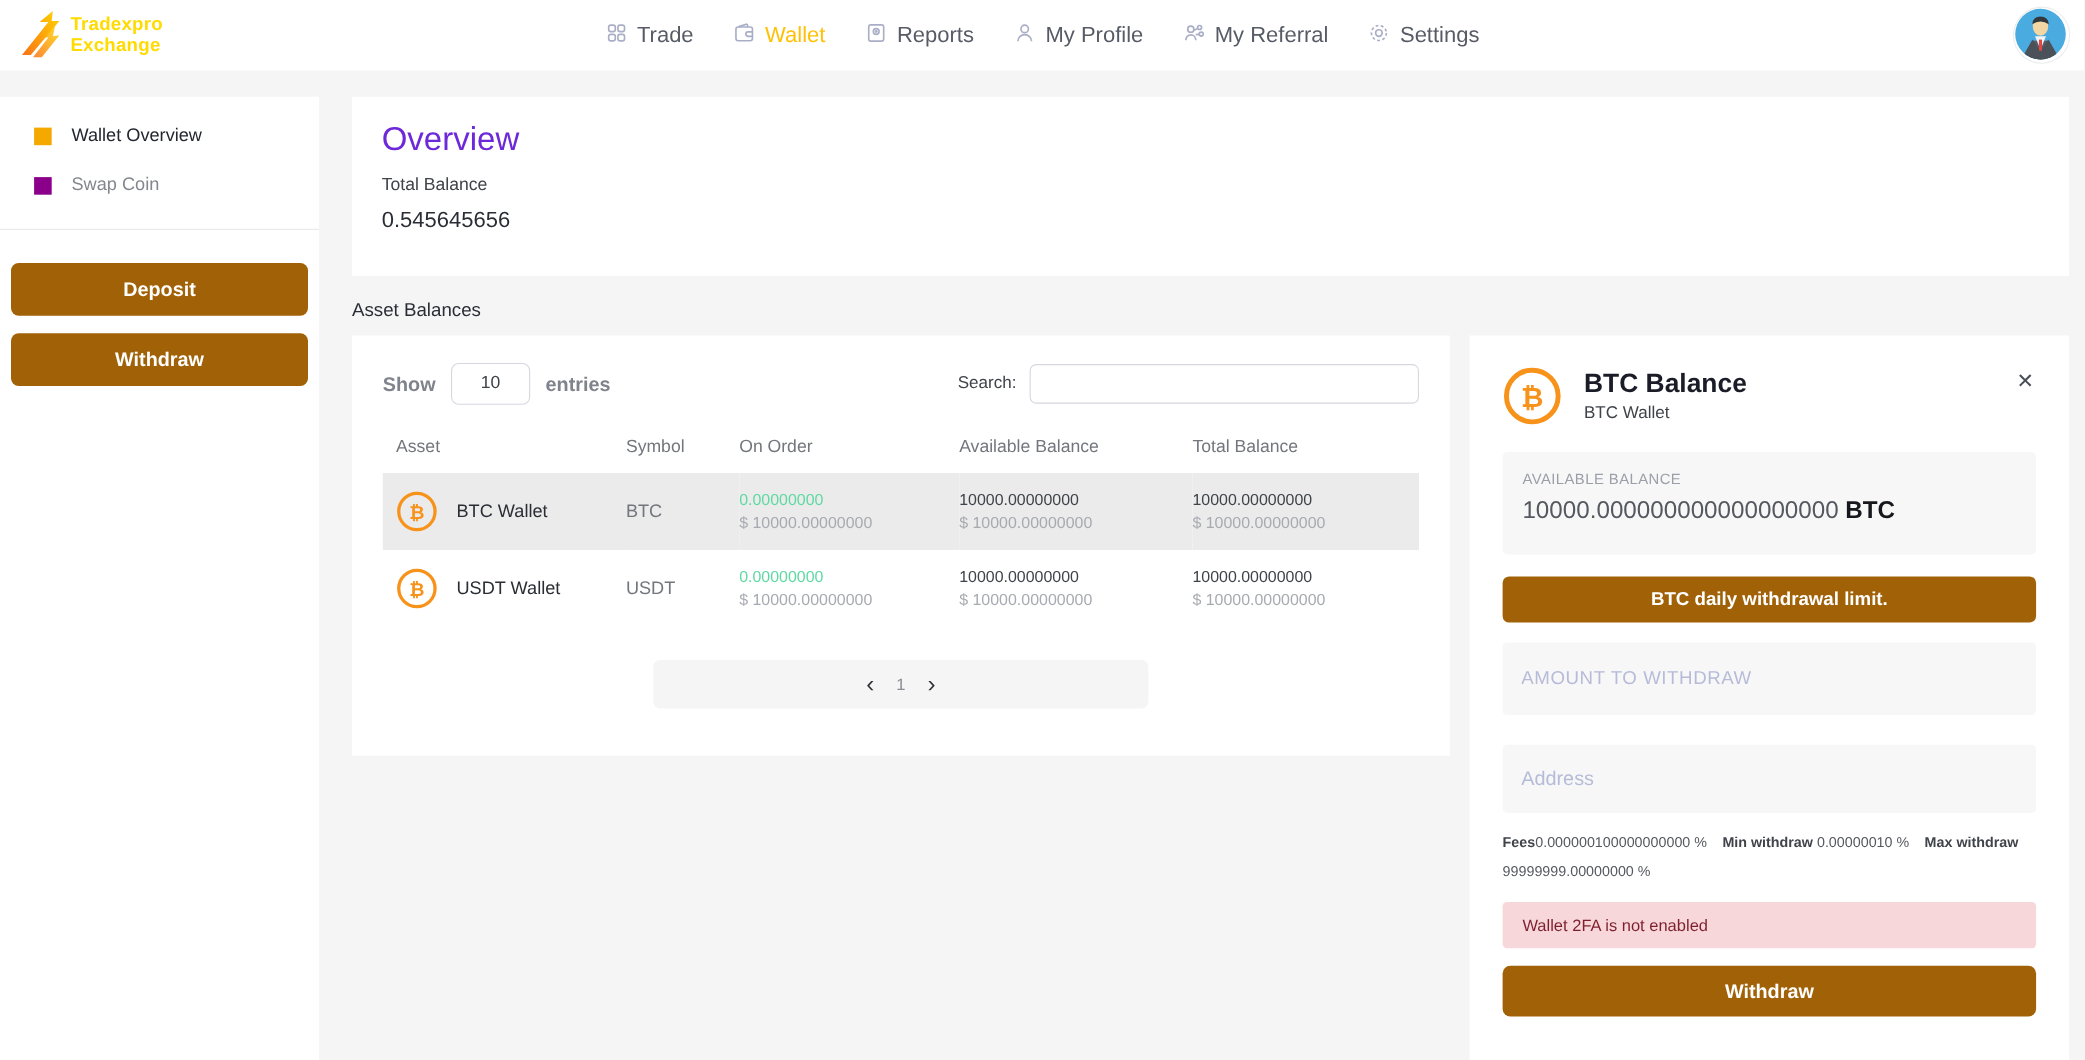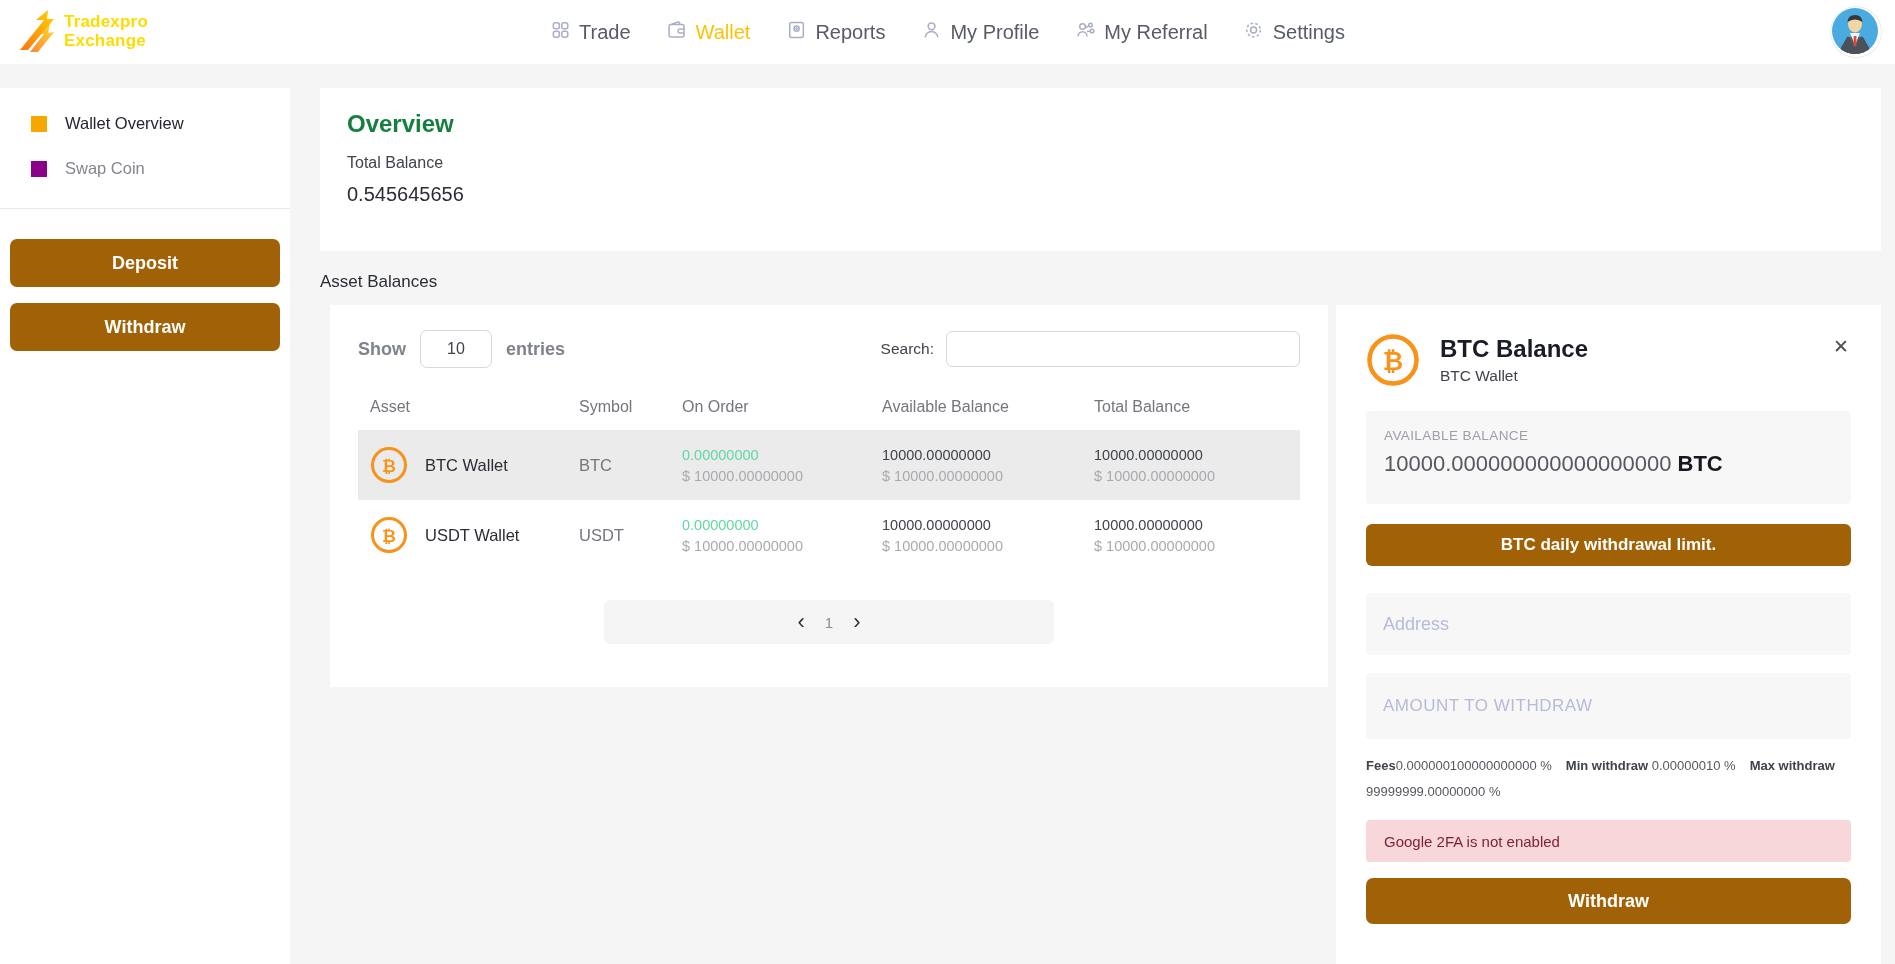--- a/index.html
+++ b/index.html
@@ -23,28 +23,28 @@
   .side-item .sq { width:16px; height:16px; flex:0 0 16px; }
   .side-item .side-lbl { font-size:16.5px; color:#23262F; }
   .side-item.inactive .side-lbl { color:#83868E; }
   .side-divider { margin-top:30px; height:1px; background:#E9E9EB; }
   .btn { border:none; border-radius:7px; background:#a16207; color:#fff; font-weight:bold; font-family:inherit; cursor:pointer; }
   .side-btn { display:block; width:270px; height:48px; margin:16px auto 0 auto; font-size:18px; }
   .side-btn.first { margin-top:30px; }
 
   
   .overview-card { position:absolute; left:320px; top:88px; width:1561px; height:163px; background:#fff; padding:22px 27px; }
-  .ov-title { font-size:24px; font-weight:700; color:#15803d; }
+  .ov-title { font-size:30px; font-weight:400; color:#6d28d9; }
   .ov-balance-label { margin-top:16px; font-size:16px; color:#3F434A; }
   .ov-balance-value { margin-top:11px; font-size:20px; color:#2A2D35; }
 
   .section-label { position:absolute; left:320px; top:272px; font-size:17px; color:#2A2D35; }
 
   
-  .table-card { position:absolute; left:330px; top:305px; width:998px; height:382px; background:#fff; padding:25px 28px; }
+  .table-card { position:absolute; left:320px; top:305px; width:998px; height:382px; background:#fff; padding:25px 28px; }
   .tc-controls { display:flex; justify-content:space-between; align-items:center; }
   .show-group { display:flex; align-items:center; gap:14px; }
   .show-group .strong { font-size:18px; font-weight:bold; color:#7F838C; }
   .entries-input { width:72px; height:38px; border:1px solid #D6D8DE; border-radius:7px; text-align:center; font-size:16px; color:#3F434A; font-family:inherit; outline:none; }
   .search-group { display:flex; align-items:center; gap:12px; }
   .search-group .search-lbl { font-size:15.5px; color:#3F434A; }
   .search-input { width:354px; height:36px; border:1px solid #D6D8DE; border-radius:6px; font-size:15px; padding:0 10px; font-family:inherit; outline:none; }
   table.assets { margin-top:24px; width:942px; border-collapse:collapse; table-layout:fixed; }
   table.assets col.c1{width:221px} table.assets col.c2{width:103px} table.assets col.c3{width:200px} table.assets col.c4{width:212px} table.assets col.c5{width:206px}
   table.assets th { text-align:left; font-weight:normal; font-size:16px; color:#73767D; padding:6px 0 14px 0; }
@@ -321,25 +321,25 @@
 
     <div class="bal-card">
       <div class="bal-label">AVAILABLE BALANCE</div>
       <div class="bal-row">
         <span class="bal-value">10000.000000000000000000</span><span class="bal-unit">BTC</span>
       </div>
     </div>
 
     <button class="btn limit-btn">BTC daily withdrawal limit.</button>
 
+    <input class="p-input amount-input" placeholder="AMOUNT TO WITHDRAW" style="">
     <input class="p-input addr-input" placeholder="Address" style="">
-    <input class="p-input amount-input" placeholder="AMOUNT TO WITHDRAW" style="">
 
     <div class="fees">
       <b>Fees</b><span>0.000000100000000000 %</span><span class="gap"></span><b>Min withdraw</b> <span>0.00000010 %</span><span class="gap"></span><b>Max withdraw</b> <span>99999999.00000000 %</span>
     </div>
 
-    <div class="alert">Google 2FA is not enabled</div>
+    <div class="alert">Wallet 2FA is not enabled</div>
 
     <button class="btn withdraw-btn">Withdraw</button>
   </section>
 
 </div>
 
 </body></html>

